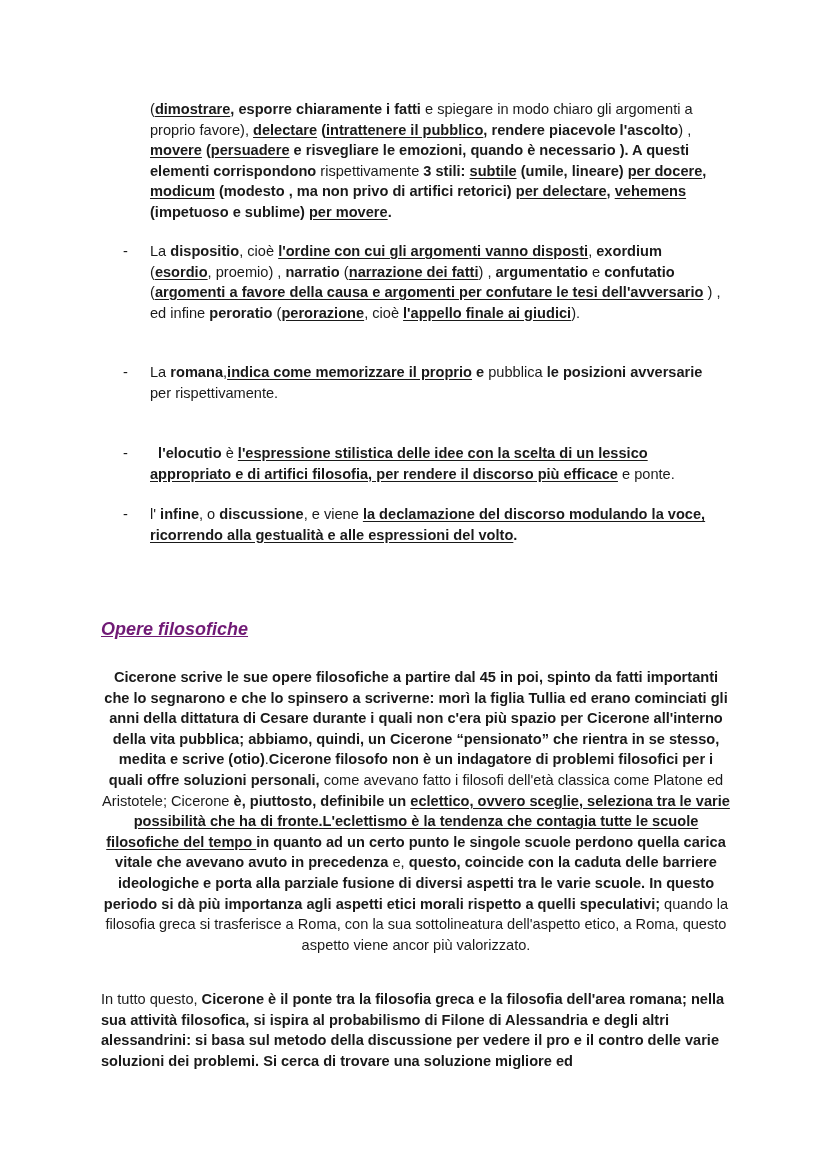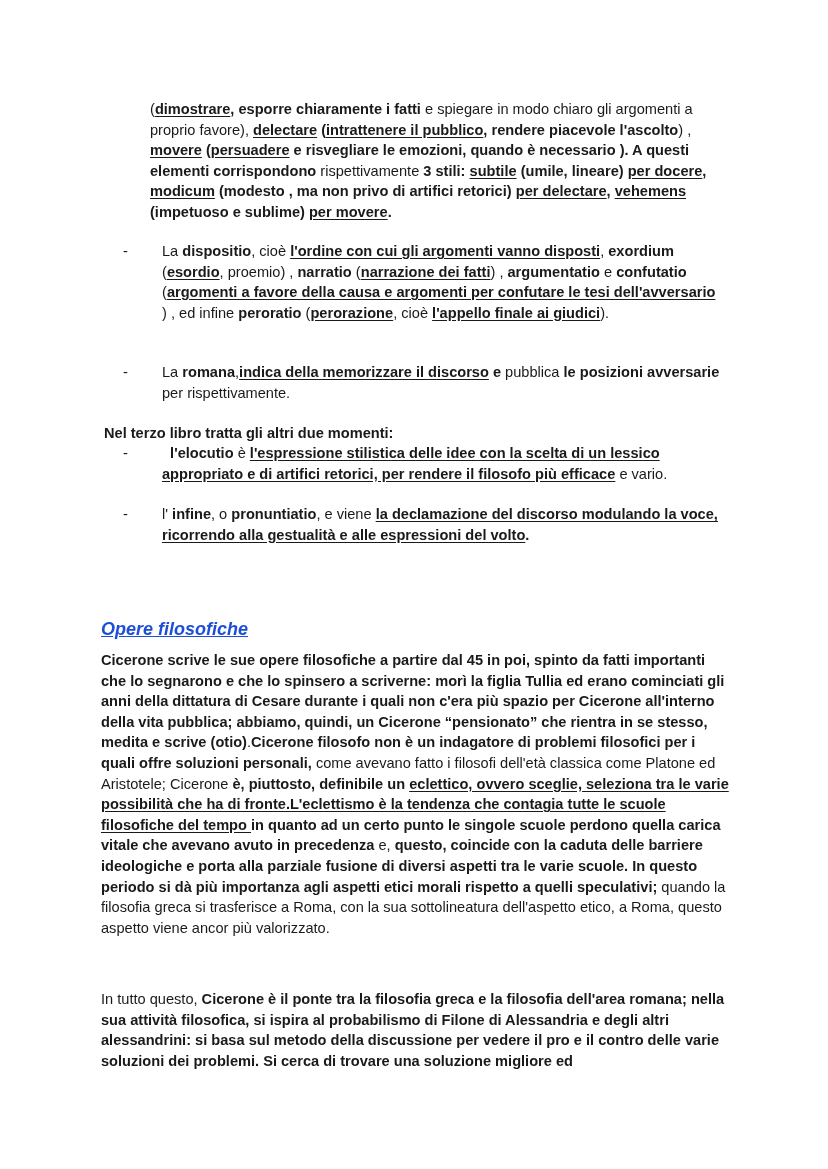--- a/index.html
+++ b/index.html
@@ -39,78 +39,77 @@
       left: 123px;
       width: 600px;
     }
     .bullet .dash {
       position: absolute;
       left: 0;
       top: 0;
       width: 20px;
     }
     .bullet .body {
-      margin-left: 39px;
+      margin-left: 27px;
     }
     .bullet-dispositio { top: 241px; }
     .bullet-memoria { top: 362px; }
     .section-intro {
       left: 104px;
       top: 423px;
       font-weight: bold;
     }
     .bullet-elocutio { top: 443px; }
     .bullet-actio { top: 504px; }
     .heading {
       position: absolute;
       left: 101px;
       top: 619px;
       font-size: 18px;
       font-weight: bold;
       font-style: italic;
       text-decoration: underline;
-      color: #1d4ed8;
+      color: #701a75;
     }
     .para {
       position: absolute;
       left: 101px;
       width: 630px;
       font-size: 14.6px;
       line-height: 20.6px;
     }
-    .para-1 { top: 650px; }
+    .para-1 { top: 667px; text-align: center; }
     .para-2 { top: 989px; }
   </style>
 </head>
 <body>
 
 <div class="page">
 
   <div class="block indent-para"><span>(</span><u class="b">dimostrare</u><b>, esporre chiaramente i fatti</b><span> e spiegare in modo chiaro gli argomenti a proprio favore), </span><u class="b">delectare</u><b> (</b><u class="b">intrattenere il pubblico</u><b>, rendere piacevole l'ascolto</b><span>) , </span><u class="b">movere</u><b> (</b><u class="b">persuadere</u><b> e risvegliare le emozioni, quando è necessario ). </b><b>A questi elementi corrispondono</b><span> rispettivamente </span><b>3 stili: </b><u class="b">subtile</u><b> (umile, lineare) </b><u class="b">per docere</u><b>, </b><u class="b">modicum</u><b> (modesto , ma non privo di artifici retorici) </b><u class="b">per delectare</u><b>, </b><u class="b">vehemens</u><b> (impetuoso e sublime) </b><u class="b">per movere</u><b>.</b></div>
 
   <div class="bullet bullet-dispositio">
     <span class="dash">-</span>
     <div class="body"><span> La </span><b>dispositio</b><span>, cioè </span><u class="b">l'ordine con cui gli argomenti vanno disposti</u><span>, </span><b>exordium</b><span> (</span><u class="b">esordio</u><span>, proemio) , </span><b>narratio</b><span> (</span><u class="b">narrazione dei fatti</u><span>) , </span><b>argumentatio</b><span> e </span><b>confutatio</b><span> (</span><u class="b">argomenti a favore della causa e argomenti per confutare le tesi dell'avversario</u><span> ) , ed infine </span><b>peroratio</b><span> (</span><u class="b">perorazione</u><span>, cioè </span><u class="b">l'appello finale ai giudici</u><span>).</span></div>
   </div>
 
   <div class="bullet bullet-memoria">
     <span class="dash">-</span>
-    <div class="body"><span> La </span><b>romana</b><span>,</span><u class="b">indica della memorizzare il discorso</u><b> e</b><span> pubblica </span><b>le posizioni avversarie</b><span> per rispettivamente.</span></div>
+    <div class="body"><span> La </span><b>romana</b><span>,</span><u class="b">indica come memorizzare il proprio</u><b> e</b><span> pubblica </span><b>le posizioni avversarie</b><span> per rispettivamente.</span></div>
   </div>
 
-  <div class="block section-intro">Nel terzo libro tratta gli altri due momenti:</div>
 
   <div class="bullet bullet-elocutio">
     <span class="dash">-</span>
-    <div class="body"><b style="white-space:pre">  l'elocutio</b><span> è </span><u class="b">l'espressione stilistica delle idee con la scelta di un lessico appropriato e di artifici retorici, per rendere il filosofo più efficace</u><span> e vario.</span></div>
+    <div class="body"><b style="white-space:pre">  l'elocutio</b><span> è </span><u class="b">l'espressione stilistica delle idee con la scelta di un lessico appropriato e di artifici filosofia, per rendere il discorso più efficace</u><span> e ponte.</span></div>
   </div>
 
   <div class="bullet bullet-actio">
     <span class="dash">-</span>
-    <div class="body"><span> l' </span><b>infine</b><span>, o </span><b>pronuntiatio</b><span>, e viene </span><u class="b">la declamazione del discorso modulando la voce, ricorrendo alla gestualità e alle espressioni del volto</u><b>.</b></div>
+    <div class="body"><span> l' </span><b>infine</b><span>, o </span><b>discussione</b><span>, e viene </span><u class="b">la declamazione del discorso modulando la voce, ricorrendo alla gestualità e alle espressioni del volto</u><b>.</b></div>
   </div>
 
   <div class="heading">Opere filosofiche</div>
 
   <div class="para para-1"><b>Cicerone scrive le sue opere filosofiche a partire dal 45 in poi, spinto da fatti importanti che lo segnarono e che lo spinsero a scriverne: morì la figlia Tullia ed erano cominciati gli anni della dittatura di Cesare durante i quali non c'era più spazio per Cicerone all'interno della vita pubblica; abbiamo, quindi, un Cicerone “pensionato” che rientra in se stesso, medita e scrive (otio)</b><span>.</span><b>Cicerone filosofo non è un indagatore di problemi filosofici per i quali offre soluzioni personali,</b><span> come avevano fatto i filosofi dell'età classica come Platone ed Aristotele; Cicerone </span><b>è, piuttosto, definibile un </b><u class="b">eclettico, ovvero sceglie, seleziona tra le varie possibilità che ha di fronte.L'eclettismo è la tendenza che contagia tutte le scuole filosofiche del tempo </u><b>in quanto ad un certo punto le singole scuole perdono quella carica vitale che avevano avuto in precedenza</b><span> e, </span><b>questo, coincide con la caduta delle barriere ideologiche e porta alla parziale fusione di diversi aspetti tra le varie scuole. In questo periodo si dà più importanza agli aspetti etici morali rispetto a quelli speculativi;</b><span> quando la filosofia greca si trasferisce a Roma, con la sua sottolineatura dell'aspetto etico, a Roma, questo aspetto viene ancor più valorizzato.</span></div>
 
   <div class="para para-2"><span>In tutto questo, </span><b>Cicerone è il ponte tra la filosofia greca e la filosofia dell'area romana; nella sua attività filosofica, si ispira al probabilismo di Filone di Alessandria e degli altri alessandrini: si basa sul metodo della discussione per vedere il pro e il contro delle varie soluzioni dei problemi. Si cerca di trovare una soluzione migliore ed</b></div>
 
 </div>
 

